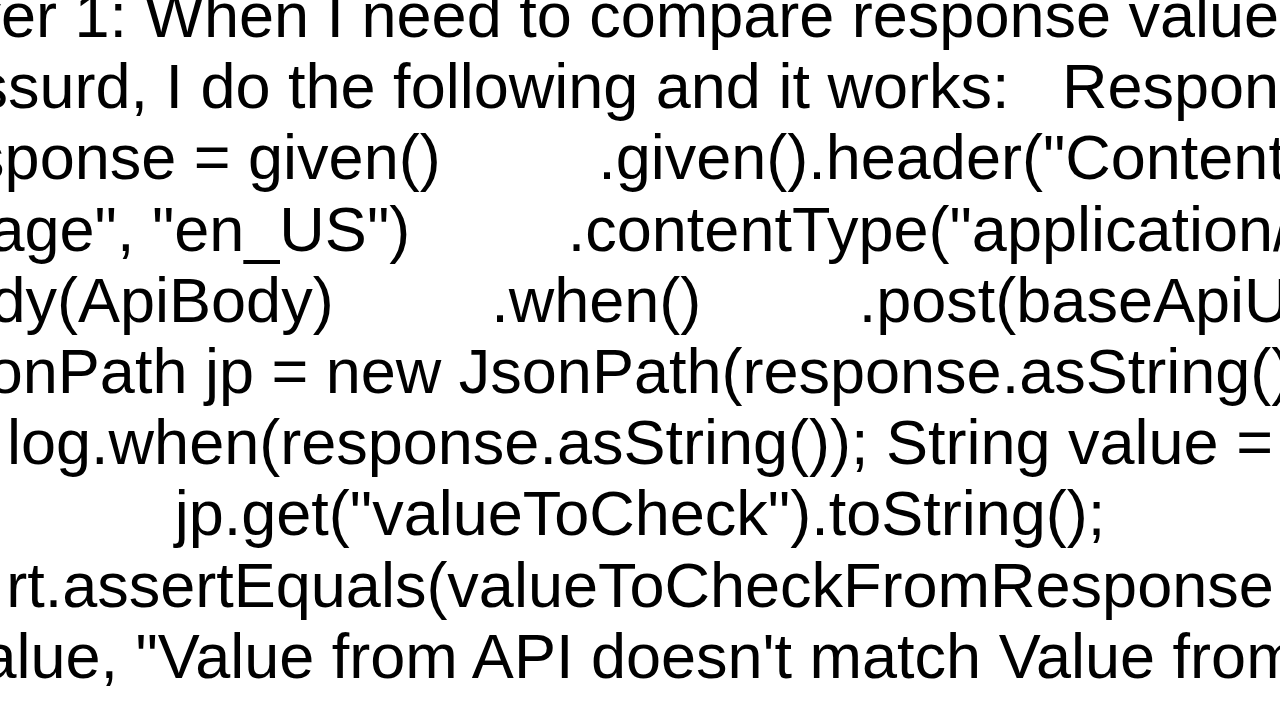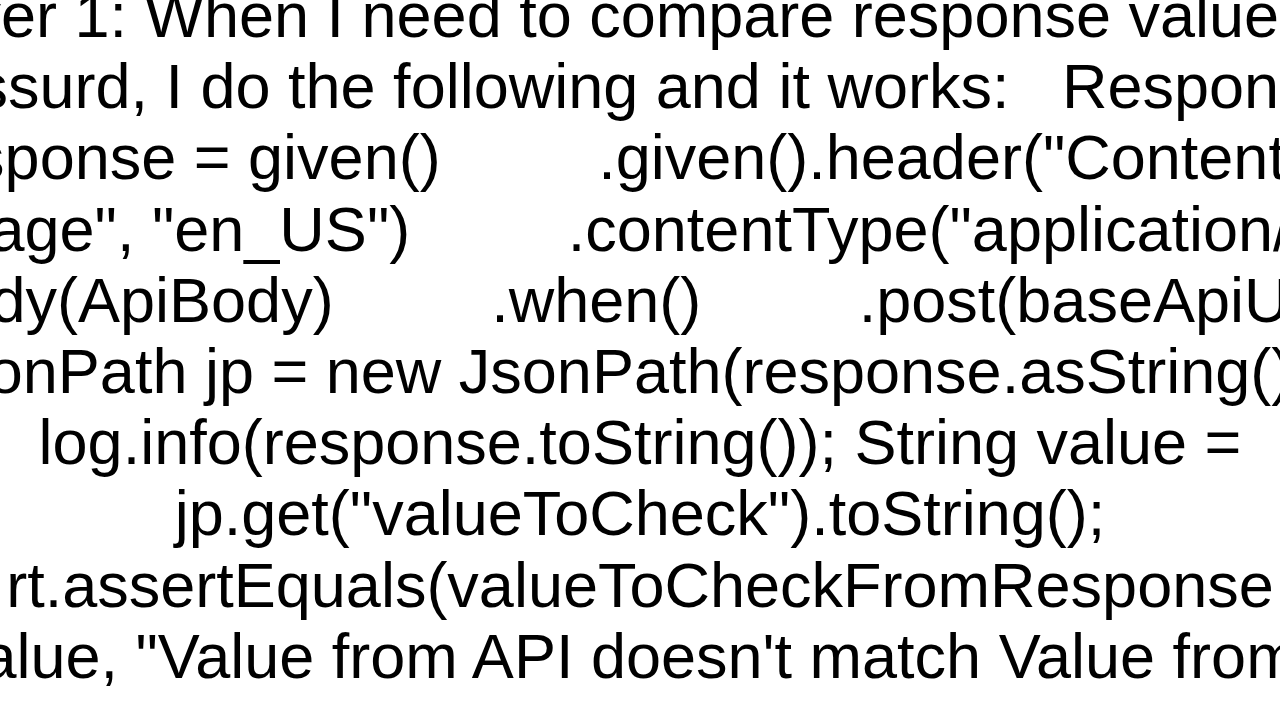--- a/index.html
+++ b/index.html
@@ -27,16 +27,16 @@
 </style>
 </head>
 <body>
 
 <div class="text-block"><span>ver 1: When I need to compare response values</span>
 <span>Assurd, I do the following and it works:   Response</span>
 <span>sponse = given()         .given().header("Content-</span>
 <span>age", "en_US")         .contentType("application/</span>
 <span>dy(ApiBody)         .when()         .post(baseApiU</span>
 <span>onPath jp = new JsonPath(response.asString()</span>
-<span>log.info(response.toString()); String value =</span>
+<span>log.when(response.asString()); String value =</span>
 <span>jp.get("valueToCheck").toString();</span>
 <span>rt.assertEquals(valueToCheckFromResponse</span>
 <span>alue, "Value from API doesn't match Value from</span></div>
 
 </body></html>

